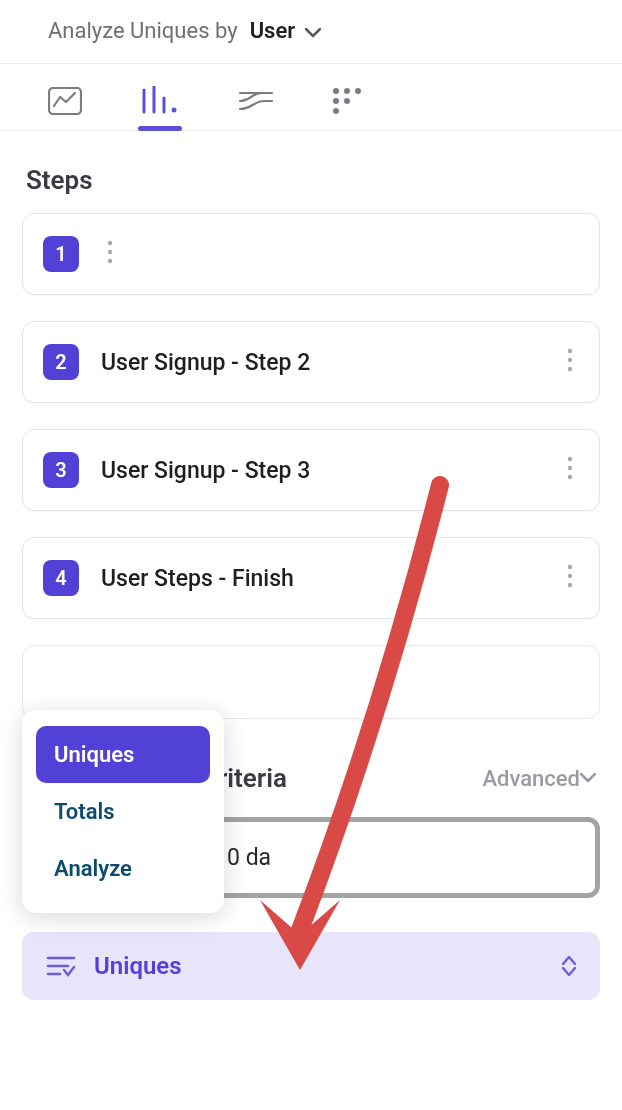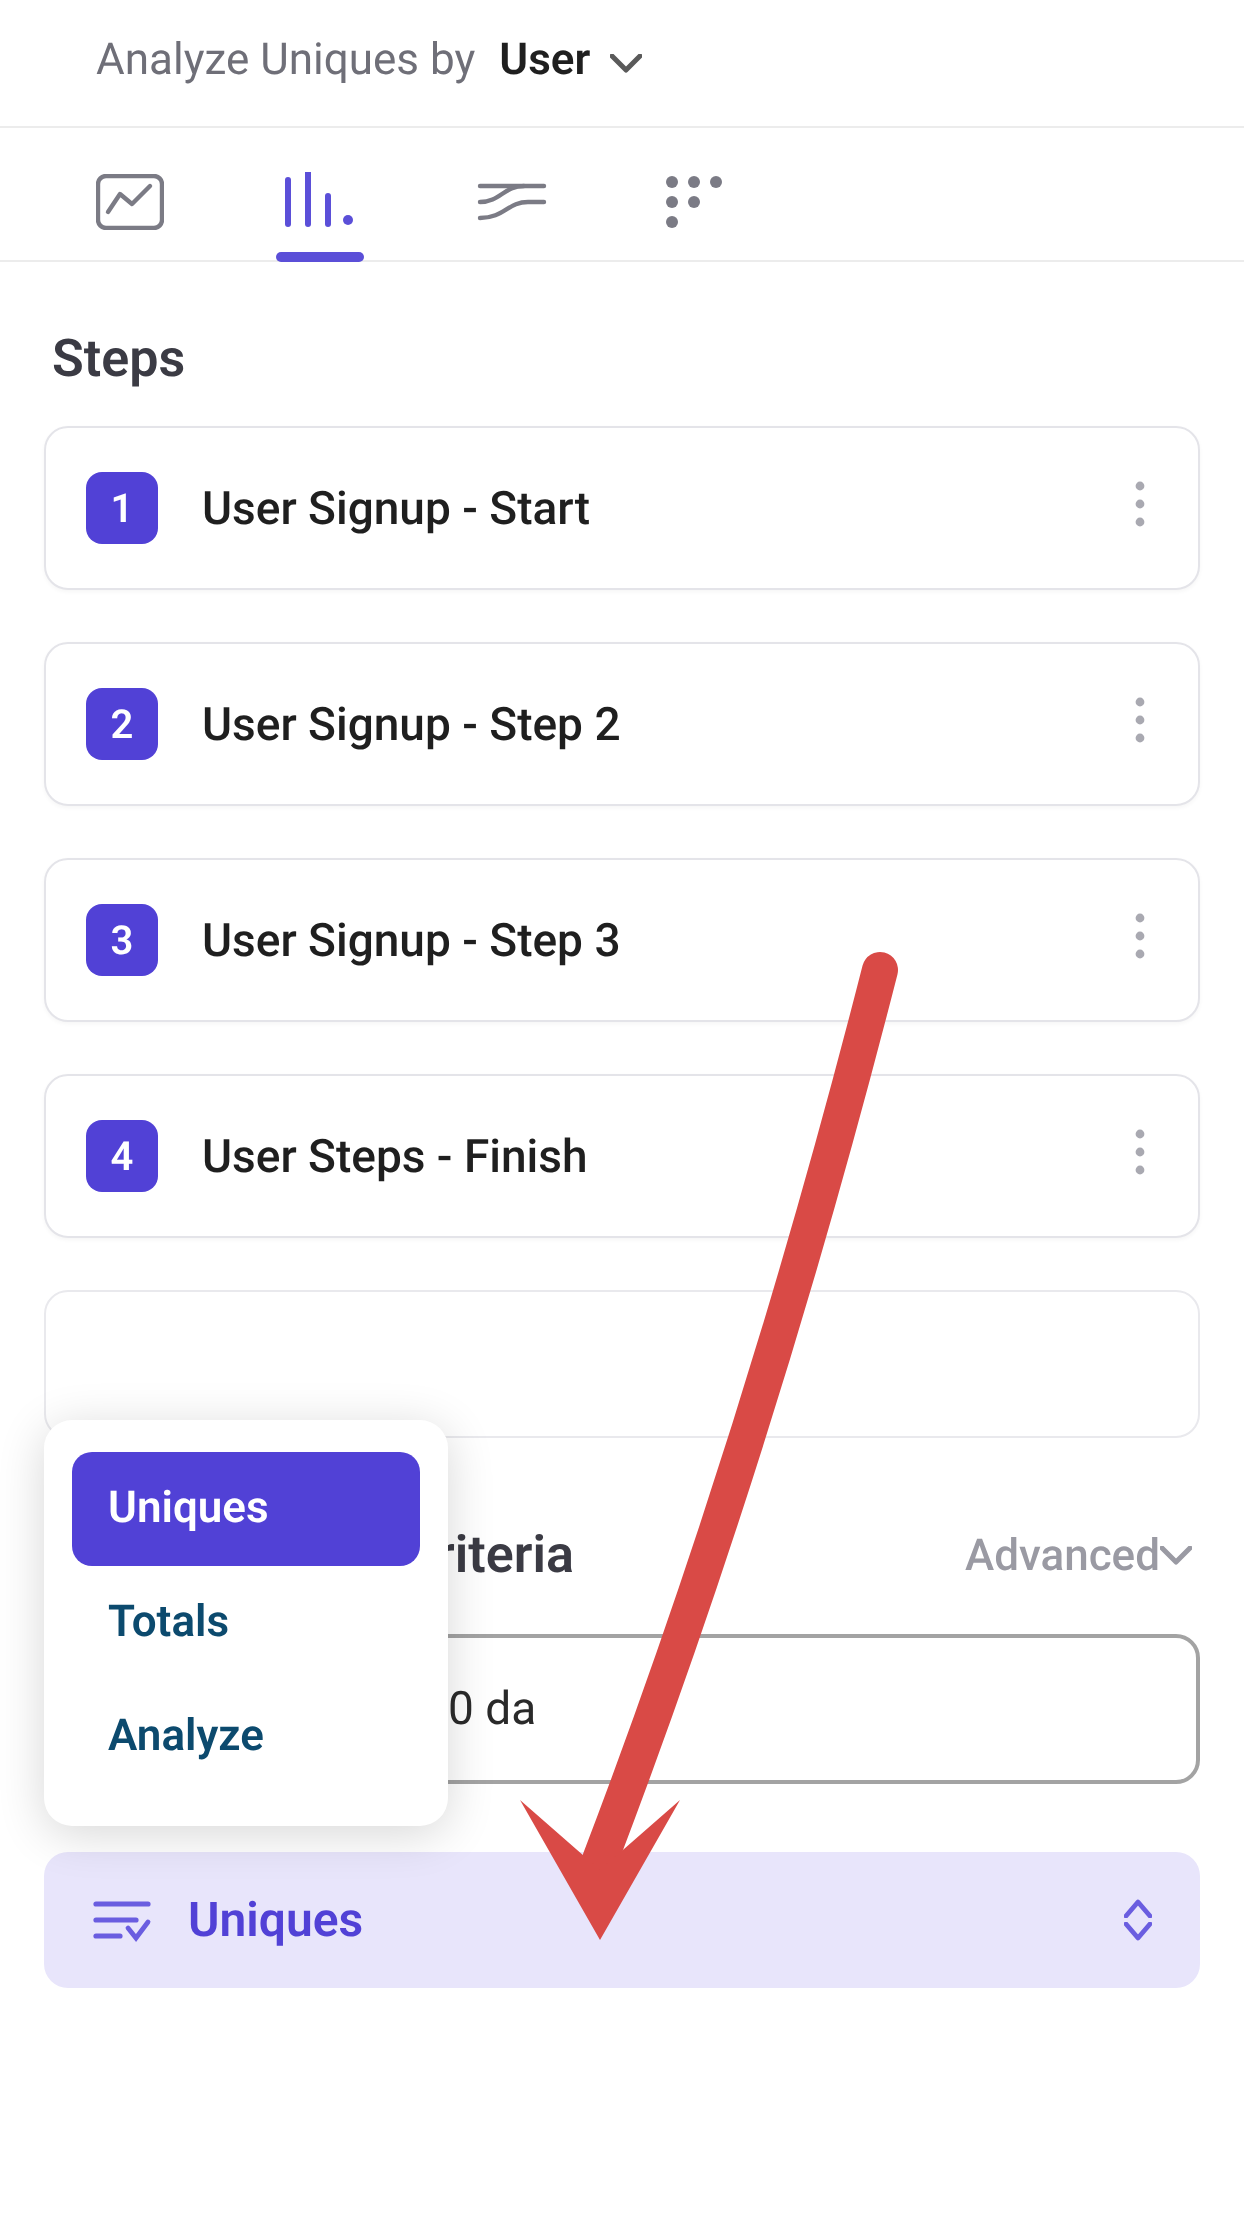--- a/index.html
+++ b/index.html
@@ -101,21 +101,21 @@
   .criteria-head .adv {
     color:#9a9aa3;
     font-size:22px;
     font-weight:500;
     display:flex;
     align-items:center;
     gap:0;
   }
   .criteria-card {
     margin-top: 24px;
-    border:2px solid #a3a3a3;
+    border:5px solid #a3a3a3;
     border-radius:12px;
     padding: 22px 20px;
     font-size:23px;
     color:#2a2a2a;
     position:relative;
   }
   .metric-selector {
     margin-top: 34px;
     background:#e8e5fb;
     border-radius:12px;
@@ -210,21 +210,20 @@
       <circle cx="4" cy="24" r="3"></circle>
     </svg>
   </div>
 </div>
 
 <div class="section">
   <div class="section-title">Steps</div>
 
   <div class="step-card">
     <div class="step-badge">1</div>
-    <div class="step-label">User Signup - Start</div>
     <div class="step-more">
       <svg width="6" height="24" viewBox="0 0 6 24" fill="currentColor">
           <circle cx="3" cy="3" r="2.2"></circle>
           <circle cx="3" cy="12" r="2.2"></circle>
           <circle cx="3" cy="21" r="2.2"></circle>
         </svg>
     </div>
   </div>
 
   <div class="step-card">

